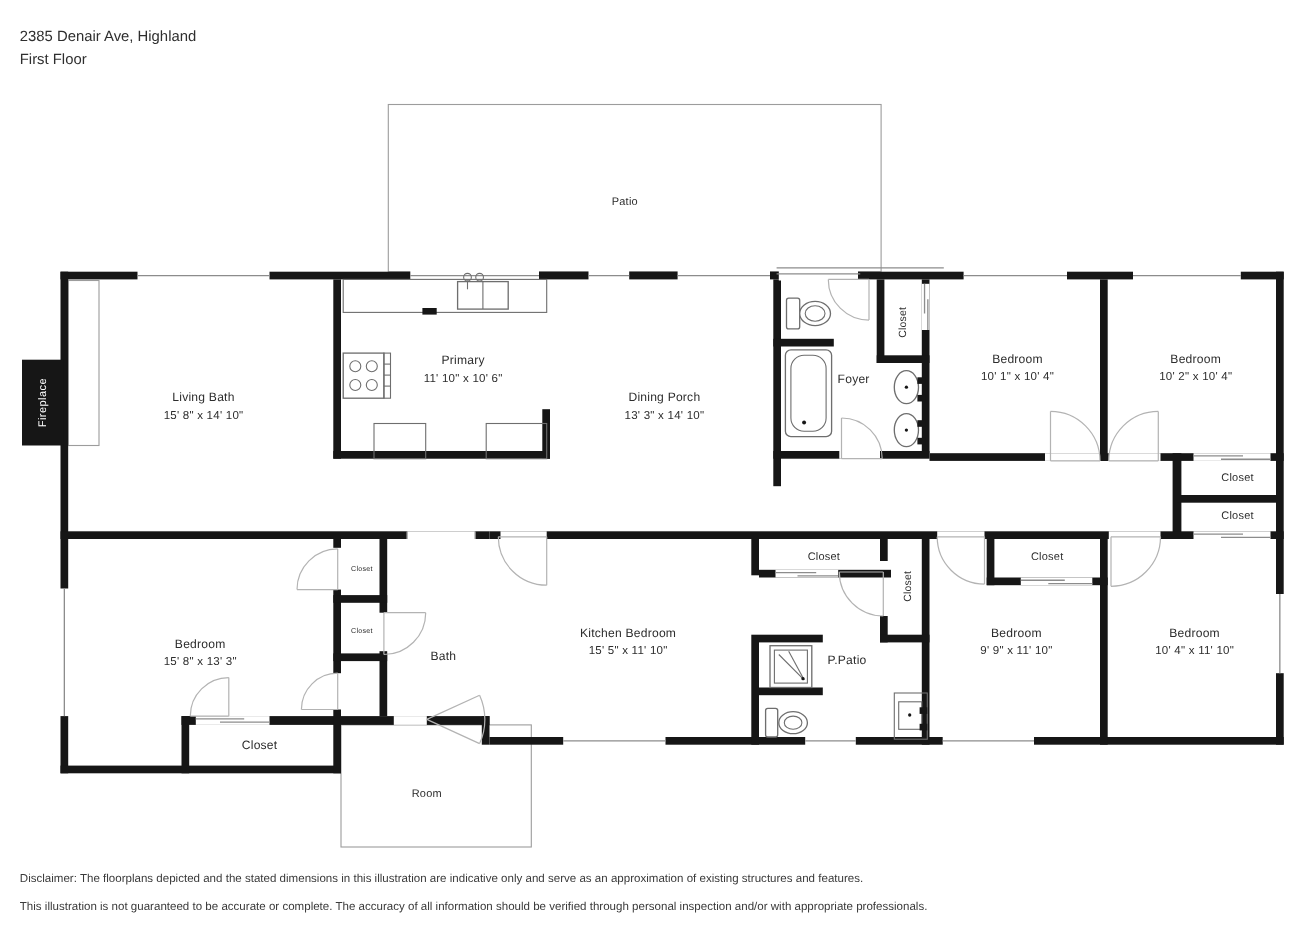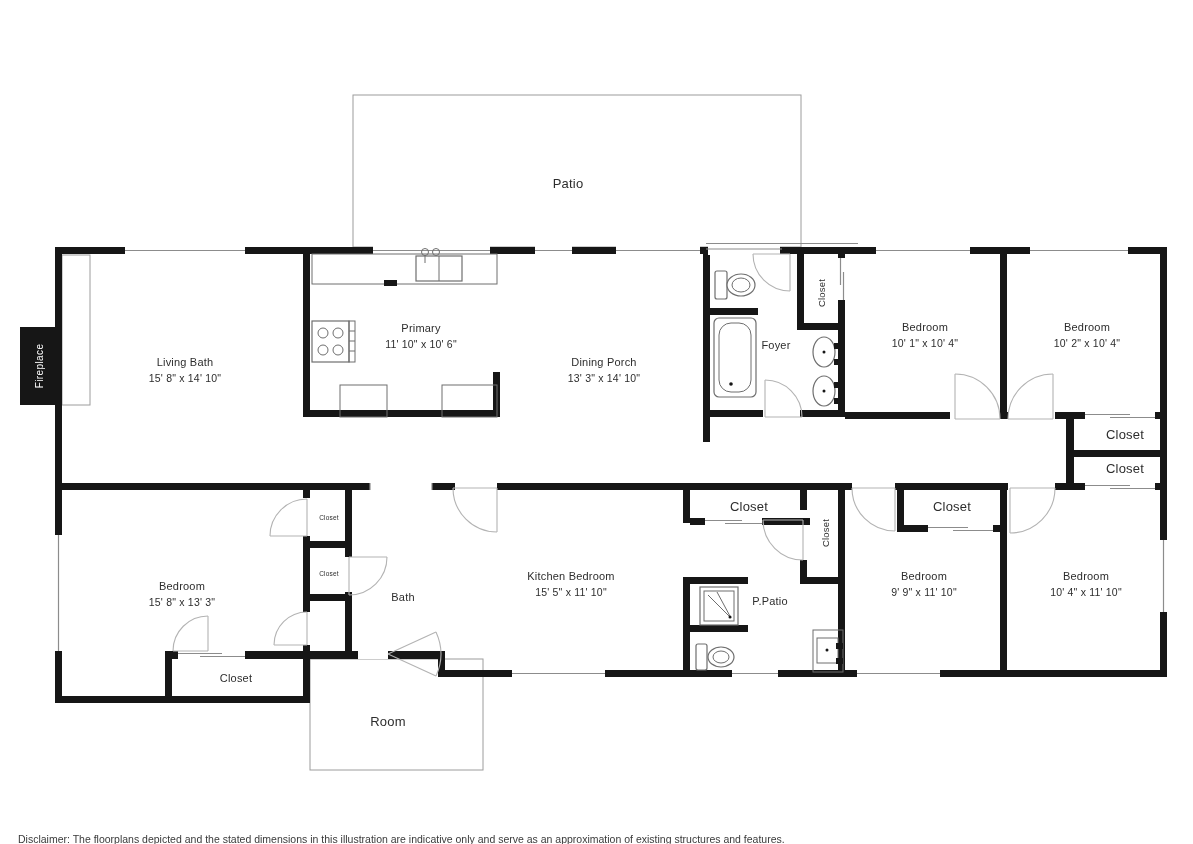--- a/index.html
+++ b/index.html
@@ -3,25 +3,25 @@
 <meta charset="utf-8">
 <style>
   html,body{margin:0;padding:0;background:#ffffff;}
   #stage{position:relative;width:1193px;height:844px;background:#ffffff;overflow:hidden;
          font-family:"Liberation Sans",sans-serif;}
   #plan-svg{position:absolute;left:0;top:0;}
   .hdr{position:absolute;left:18px;top:22px;font-size:13.5px;color:#2e2e2e;line-height:21px;}
   .lbl{position:absolute;transform:translate(-50%,-50%);font-size:11px;color:#2d2d2d;
        text-align:center;line-height:1.5;letter-spacing:.2px;white-space:nowrap;}
   .lbl .dims{font-size:10.5px;}
-  .sm{font-size:13px;}
+  .sm{font-size:10px;}
   .xs{font-size:6.5px;}
   .vert{transform:translate(-50%,-50%) rotate(-90deg);font-size:9.5px;}
   .fire{transform:translate(-50%,-50%) rotate(-90deg);color:#ffffff;font-size:10px;letter-spacing:.4px;}
-  .disc{position:absolute;left:18px;font-size:10.5px;color:#3a3a3a;margin-top:40px;}
+  .disc{position:absolute;left:18px;font-size:10.5px;color:#3a3a3a;}
   .wall{fill:#161616;}
   .gap{fill:#ffffff;}
   .win{stroke:#8c8c8c;stroke-width:1.2;}
   .thin{fill:none;stroke:#9c9c9c;stroke-width:1;}
   .fix{fill:#ffffff;stroke:#6e6e6e;stroke-width:1.2;}
   .fixl{fill:none;stroke:#6e6e6e;stroke-width:1;}
   .arc{fill:none;stroke:#b3b3b3;stroke-width:1.1;}
   .tick{fill:#161616;}
 </style>
 </head>
@@ -252,20 +252,24 @@
       <rect class="fixl" x="817" y="638" width="21" height="25"></rect>
       <circle class="tick" cx="827" cy="650" r="1.5"></circle>
       <rect class="tick" x="836" y="643" width="7" height="6"></rect>
           <rect class="tick" x="836" y="658" width="7" height="6"></rect>
     </g>
   </g>
 
   <rect class="wall" x="20" y="327" width="38" height="78"></rect>
 </svg>
 
+<div class="hdr">
+  <div>2385 Denair Ave, Highland</div>
+  <div>First Floor</div>
+</div>
 
 <div class="lbl sm" style="left:568px;top:184px"><span>Patio</span></div>
 <div class="lbl" style="left:185px;top:370px">
   <div>Living Bath</div>
       <div class="dims">15' 8" x 14' 10"</div>
     </div>
 <div class="lbl" style="left:421px;top:336px">
   <div>Primary</div>
       <div class="dims">11' 10" x 10' 6"</div>
     </div>
@@ -306,14 +310,15 @@
       <div class="dims">9' 9" x 11' 10"</div>
     </div>
 <div class="lbl sm" style="left:952px;top:507px"><span>Closet</span></div>
 <div class="lbl" style="left:1086px;top:584px">
   <div>Bedroom</div>
       <div class="dims">10' 4" x 11' 10"</div>
     </div>
 <div class="lbl fire" style="left:39px;top:366px"><span>Fireplace</span></div>
 
 <div class="disc" style="top:793px">Disclaimer: The floorplans depicted and the stated dimensions in this illustration are indicative only and serve as an approximation of existing structures and features.</div>
+<div class="disc" style="top:818px">This illustration is not guaranteed to be accurate or complete. The accuracy of all information should be verified through personal inspection and/or with appropriate professionals.</div>
 
 </div>
 
 </body></html>

